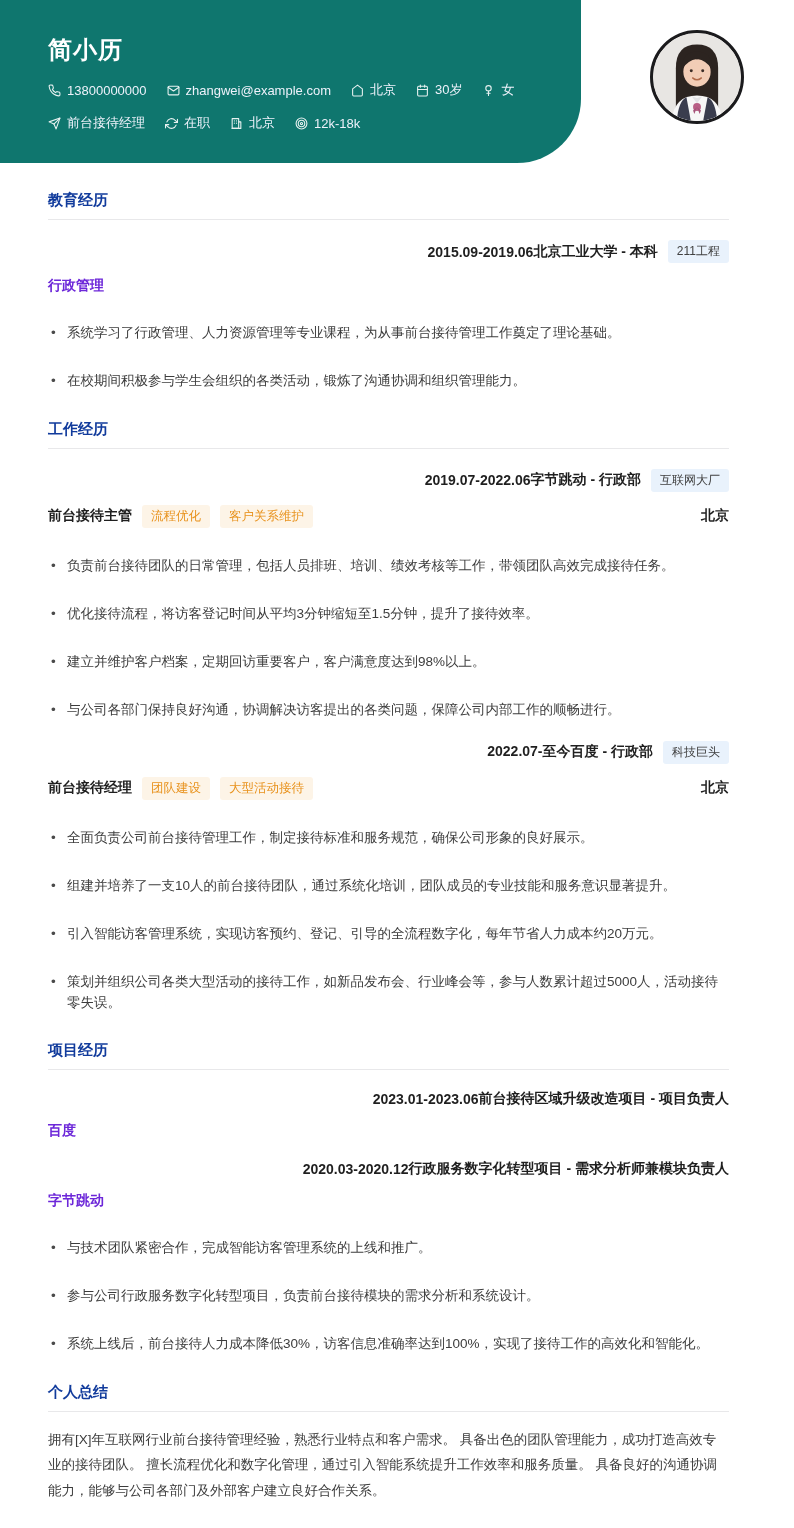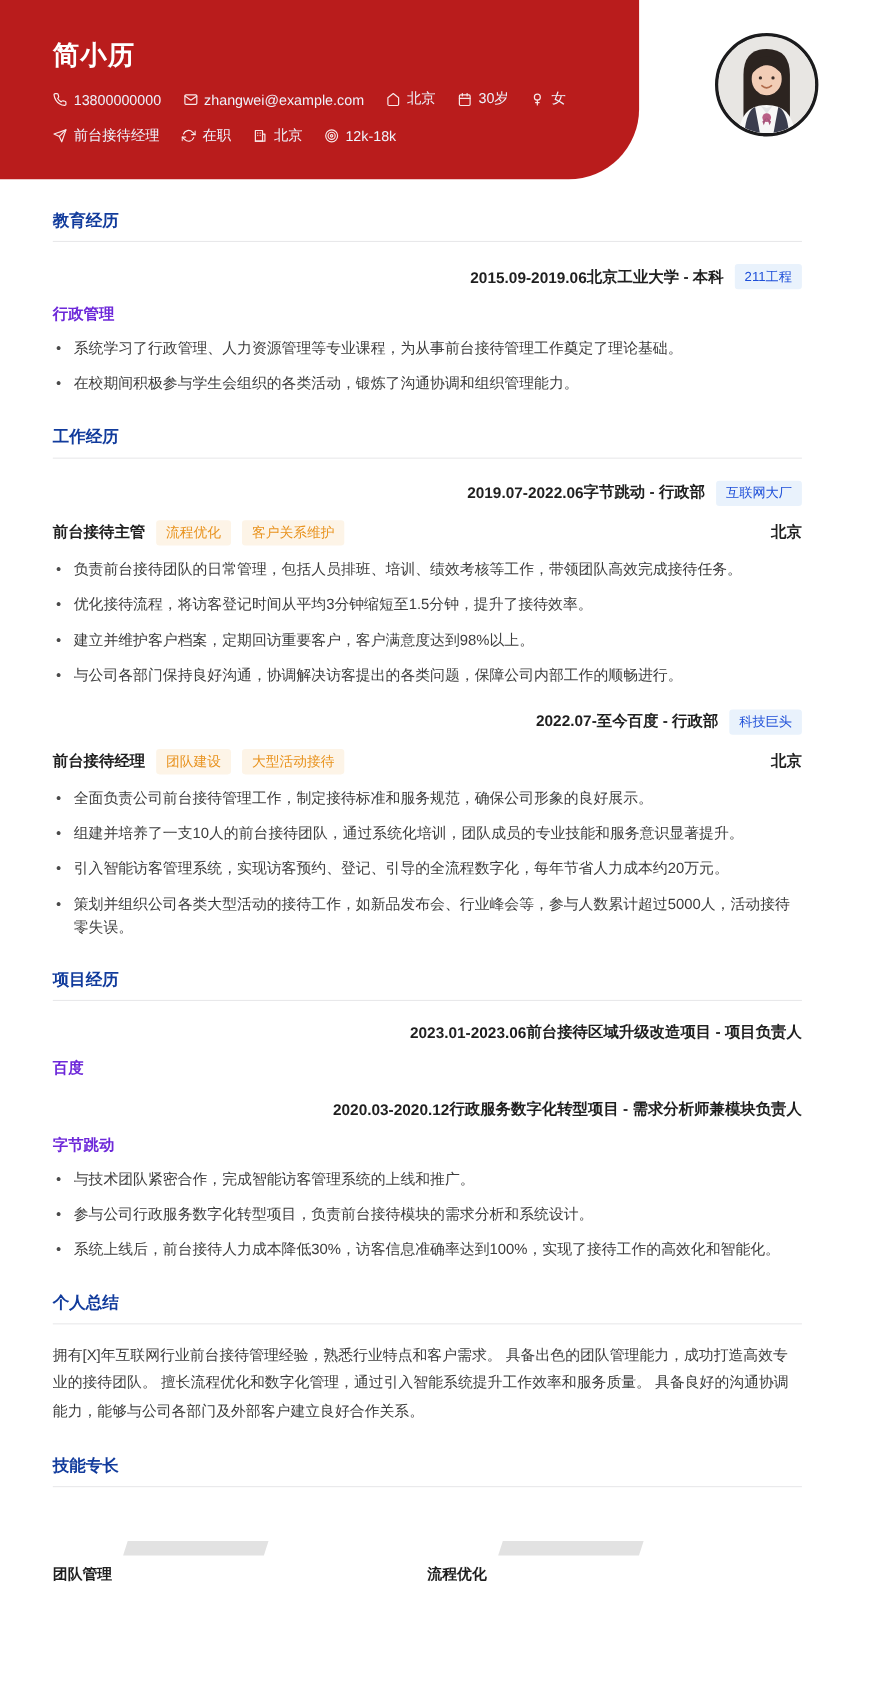--- a/index.html
+++ b/index.html
@@ -5,21 +5,21 @@
   * { margin:0; padding:0; box-sizing:border-box; }
   html,body { background:#ffffff; }
   body {
     width:794px; height:1528px; position:relative; overflow:hidden;
     font-family:"Liberation Sans","DejaVu Sans",sans-serif;
     color:#333;
   }
   
   .hero {
     position:absolute; top:0; left:0; width:581px; height:163px;
-    background:#b91c1c; border-bottom-right-radius:64px;
+    background:#0f766e; border-bottom-right-radius:64px;
     padding:34px 0 0 48px; color:#fff;
   }
   .hero-name { font-size:24px; font-weight:700; letter-spacing:1px; }
   .contact-row { display:flex; align-items:center; gap:20px; margin-top:15px; font-size:13px; color:#eef2fb; }
   .contact-item { display:flex; align-items:center; gap:6px; white-space:nowrap; }
   .contact-item svg { display:block; opacity:.9; }
   .avatar {
     position:absolute; left:650px; top:30px; width:94px; height:94px;
     border-radius:50%; border:3px solid #1b1b1d; overflow:hidden; background:#e8e6e3;
   }
@@ -29,35 +29,35 @@
   .section-title {
     color:#113b9c; font-weight:700; font-size:15px;
     margin-top:28px; padding-bottom:9px; border-bottom:1px solid #e8e8ea;
   }
   .entry-head {
     display:flex; justify-content:flex-end; align-items:center;
     margin-top:20px; font-size:14px; font-weight:700; color:#1f1f1f;
   }
   .entry-right { display:flex; align-items:center; gap:10px; }
   .badge {
-    font-size:12px; font-weight:400; color:#1d4ed8; background:#e9f2fc;
+    font-size:12px; font-weight:400; color:#404040; background:#e9f2fc;
     padding:3px 9px; border-radius:3px; white-space:nowrap;
   }
   .sub-row { margin-top:14px; font-size:14px; font-weight:700; color:#6d28d9; }
   .role-row { display:flex; justify-content:space-between; align-items:center; margin-top:13px; }
   .role-left { display:flex; align-items:center; gap:10px; }
   .role-name { font-size:14px; font-weight:700; color:#1f1f1f; }
   .tag {
     color:#e8921d; background:#fdf4e7; font-size:12.5px;
     padding:3px 9px; border-radius:3px; white-space:nowrap;
   }
   .city { font-size:14px; font-weight:700; color:#1f1f1f; }
   ul.bullets { list-style:none; margin-top:3px; }
   ul.bullets li {
-    position:relative; padding-left:19px; margin-top:12px;
+    position:relative; padding-left:19px; margin-top:28px;
     font-size:13.5px; line-height:1.5; color:#3c3c3c;
   }
   ul.bullets li::before { content:"•"; position:absolute; left:3px; top:0; color:#4a4a4a; }
   .summary-text { margin-top:15px; font-size:13.5px; line-height:1.9; color:#3c3c3c; }
   
   .skills-grid { display:grid; grid-template-columns:1fr 1fr; row-gap:23px; margin-top:22px; }
   .skill { display:flex; align-items:center; gap:12px; }
   .skill-name { font-size:13.5px; font-weight:700; color:#1f1f1f;margin-top:48px; }
   .skill-bar { width:128px; height:13px; background:#e2e2e2; transform:skewX(-18deg); overflow:hidden; }
   .skill-fill { height:100%; background:#0f3a99; }

